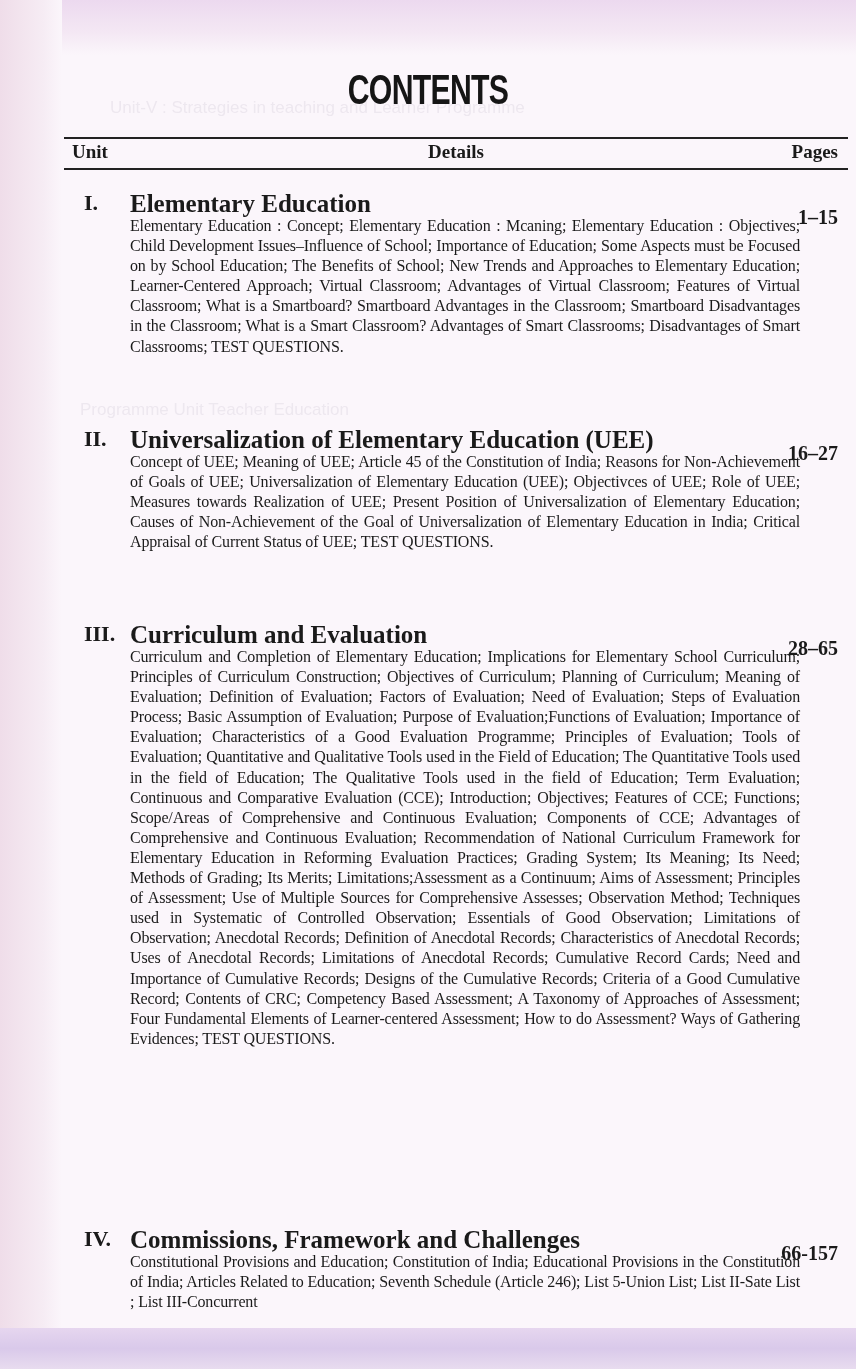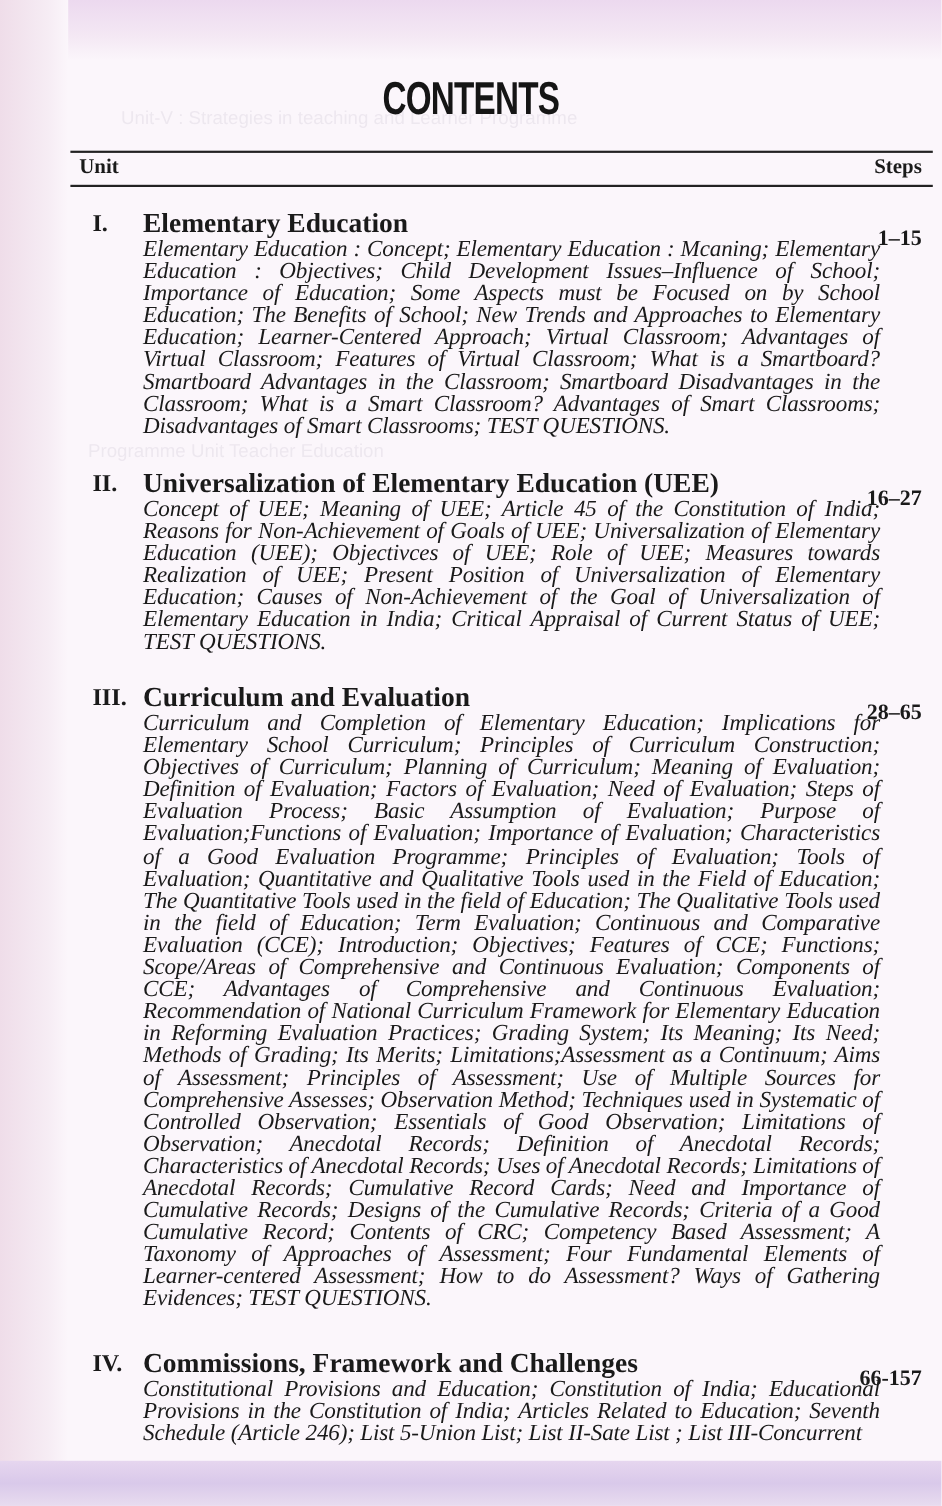--- a/index.html
+++ b/index.html
@@ -58,42 +58,42 @@
     .entry .heading {
       position: absolute; left: 66px; top: 0;
       font-weight: bold; font-size: 25px;
     }
     .entry .range {
       position: absolute; right: 10px; top: 16px;
       font-weight: bold; font-size: 20px;
     }
     .entry .desc {
       position: absolute; left: 66px; top: 26px; width: 670px;
-      font-size: 21px; line-height: 20.1px;
+      font-size: 16px; line-height: 20.1px;
       text-align: justify;
       letter-spacing: -0.15px;
-      font-style: italic;
     }
   </style>
 </head>
 <body>
 
 <div class="bg-top"></div>
 <div class="bg-left"></div>
 <div class="bg-bottom"></div>
 
 <div class="ghost" style="left:110px; top:98px;">Unit-V : Strategies in teaching and Learner Programme</div>
 <div class="ghost" style="left:80px; top:400px;">Programme  Unit  Teacher  Education</div>
 
 <div class="title">CONTENTS</div>
 
 <div class="rule" style="top:137px;"></div>
 <div class="header">
   <span class="unit">Unit</span>
-  <span class="pages">Steps</span>
+  <span class="details">Details</span>
+  <span class="pages">Pages</span>
 </div>
 <div class="rule" style="top:168px;"></div>
 
 <div class="entry" style="top:190px;">
   <span class="num">I.</span>
   <span class="heading">Elementary Education</span>
   <span class="range">1–15</span>
   <div class="desc">Elementary Education : Concept; Elementary Education : Mcaning; Elementary Education : Objectives; Child Development Issues–Influence of School; Importance of Education; Some Aspects must be Focused on by School Education; The Benefits of School; New Trends and Approaches to Elementary Education; Learner-Centered Approach; Virtual Classroom; Advantages of Virtual Classroom; Features of Virtual Classroom; What is a Smartboard? Smartboard Advantages in the Classroom; Smartboard Disadvantages in the Classroom; What is a Smart Classroom? Advantages of Smart Classrooms; Disadvantages of Smart Classrooms; TEST QUESTIONS.</div>
 </div>
 

